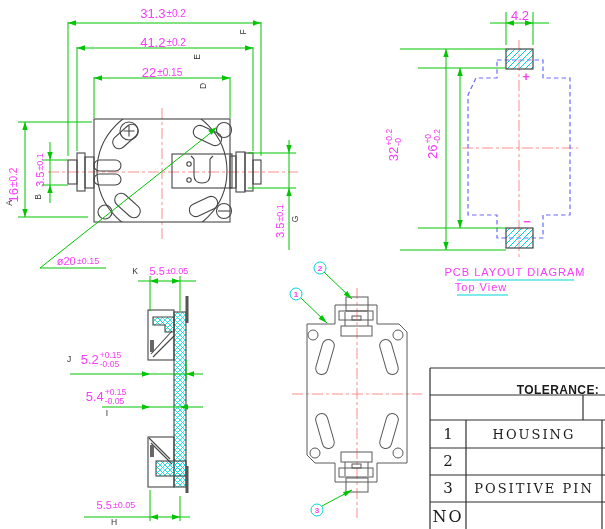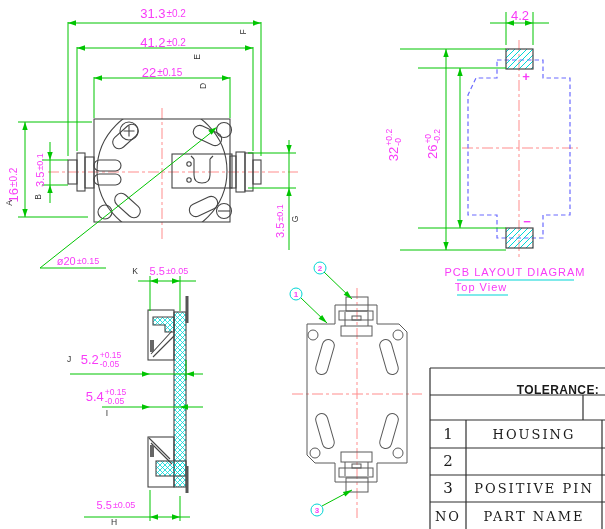--- a/index.html
+++ b/index.html
@@ -301,16 +301,15 @@
 <div class="balloon" style="left:296px;top:294px">1</div>
 <div class="balloon" style="left:320px;top:268px">2</div>
 <div class="balloon" style="left:317px;top:510px">3</div>
 
 <div class="tbl hdr" style="left:558px;top:382px">TOLERANCE:</div>
 <div class="tbl tblno" style="left:448px;top:434px">1</div>
 <div class="tbl tblname" style="left:534px;top:434px">HOUSING</div>
 <div class="tbl tblno" style="left:448px;top:461px">2</div>
 <div class="tbl tblno" style="left:448px;top:488px">3</div>
 <div class="tbl tblname" style="left:534px;top:488px">POSITIVE PIN</div>
-<div class="tbl tblname" style="left:448px;top:516px;font-size:13px">NO</div>
-<div class="tbl tblname" style="left:534px;top:516px">PART NAME</div>
+<div class="tbl tblname" style="left:448px;top:516px;font-size:16px">NO</div>
 
 </div>
 
 </body></html>

